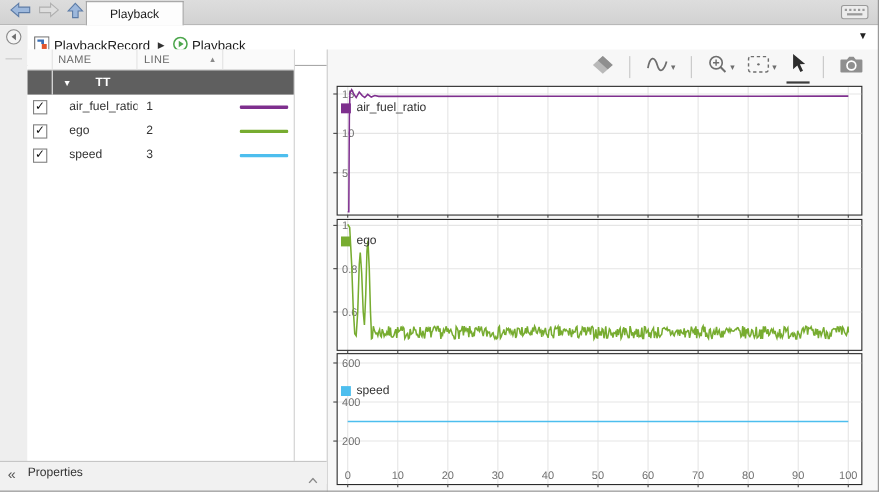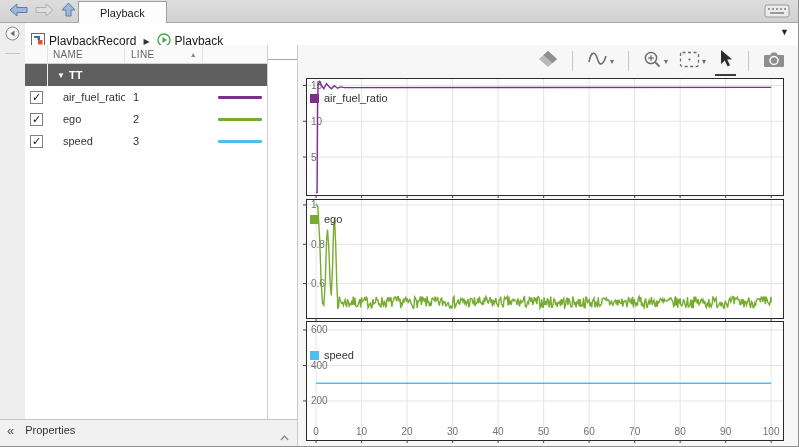--- a/index.html
+++ b/index.html
@@ -30,21 +30,21 @@
   .thead { height:19px; background:#fafafa; border-bottom:1px solid #cfcfcf; display:flex; align-items:center; font-size:10px; color:#666; letter-spacing:0.3px; }
   .c-check { width:23px; height:100%; border-right:1px solid #e3e3e3; display:flex; align-items:center; justify-content:center; }
   .c-name  { width:77px; height:100%; border-right:1px solid #e3e3e3; display:flex; align-items:center; padding-left:5px; }
   .c-port  { width:78px; height:100%; border-right:1px solid #e3e3e3; display:flex; align-items:center; padding-left:6px; position:relative; }
   .c-line  { flex:1; height:100%; display:flex; align-items:center; padding-left:6px; position:relative; }
   .sort-arrow { position:absolute; right:5px; font-size:7px; color:#8a8a8a; }
   .gear { position:absolute; right:6px; font-size:12px; color:#8c8c8c; }
   .group-row { height:22px; background:#5f5f5f; color:#ffffff; display:flex; align-items:center; }
   .group-check { width:23px; height:100%; border-right:1px solid #efefef; }
   .expander { margin-left:9px; font-size:8px; color:#ffffff; }
-  .group-label { margin-left:4px; font-size:11px; font-weight:bold; }
+  .group-label { margin-left:22px; font-size:11px; font-weight:bold; }
   .data-row { height:22px; display:flex; align-items:center; font-size:11px; color:#333; }
   .checkbox { width:13px; height:13px; background:#ffffff; border:1px solid #808080; display:flex; align-items:center; justify-content:center; font-size:11px; color:#111; line-height:11px; }
   .cell-name { width:77px; padding-left:15px; white-space:nowrap; overflow:hidden; }
   .cell-port { width:78px; padding-left:8px; }
   .cell-line { flex:1; padding-left:15px; }
   .swatch { width:44px; height:3px; border-radius:1px; }
 
   
   .props-bar { left:0; top:419px; width:297px; height:21px; background:#f1f1f1; border-top:1px solid #c6c6c6; display:flex; align-items:center; z-index:3; }
   .props-collapse { margin-left:7px; font-size:13px; color:#555; }

